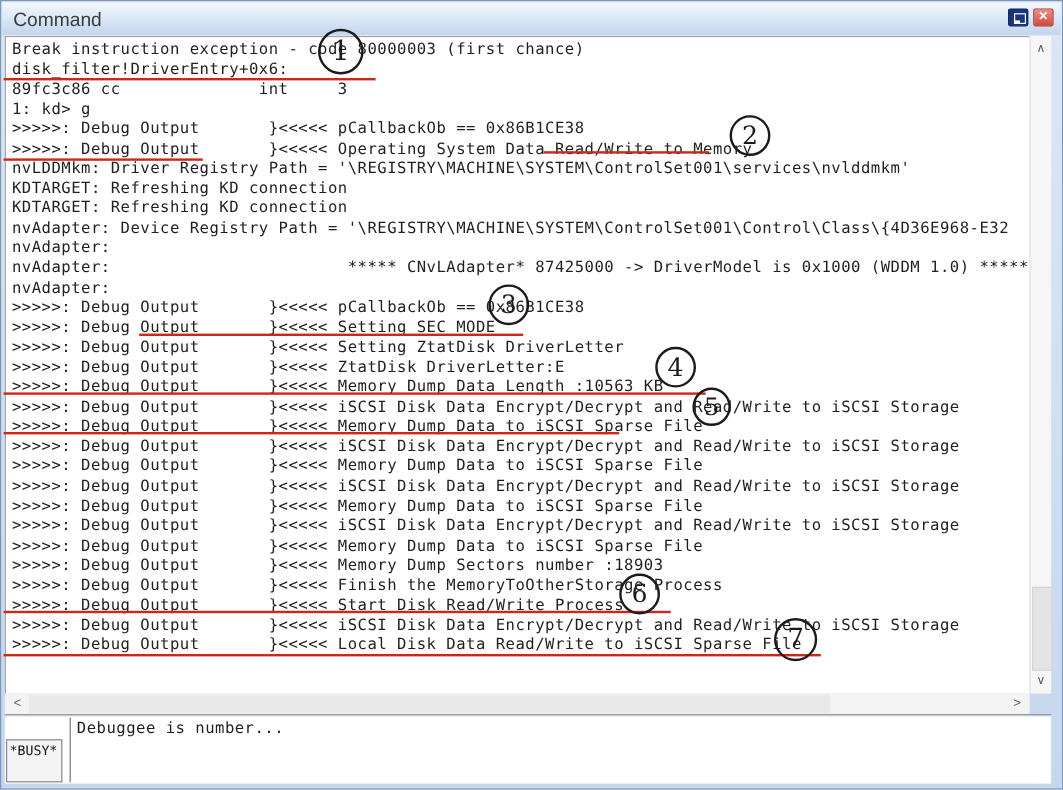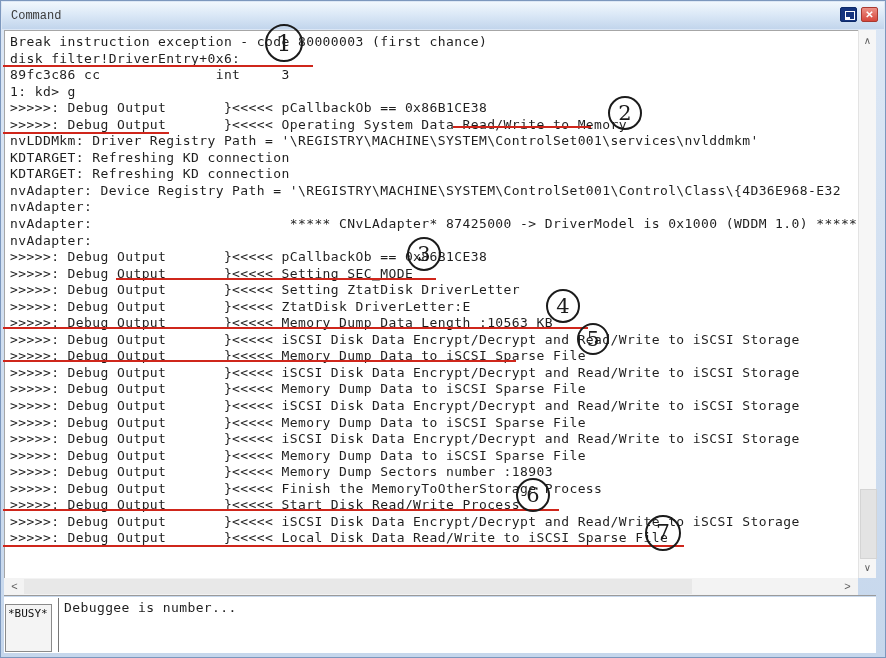--- a/index.html
+++ b/index.html
@@ -5,21 +5,21 @@
   html,body { margin:0; padding:0; }
   body {
     width:886px; height:658px; position:relative; overflow:hidden;
     background:#cfdcee; font-family:"Liberation Sans", sans-serif;
   }
   .window { position:absolute; inset:0; background:linear-gradient(#dce7f5,#c6d7ec); border:1px solid #7c97bd; box-sizing:border-box; }
 
   
   .titlebar { position:absolute; left:1px; top:1px; right:1px; height:27px;
     background:linear-gradient(#f1f7fd 0%, #dce9f7 45%, #c2d5ec 100%); }
-  .title { position:absolute; left:9px; top:7px; font-size:12px; color:#3b3b3b;font-family:Liberation Mono, monospace; }
+  .title { position:absolute; left:9px; top:7px; font-size:16px; color:#3b3b3b; }
   .btn { position:absolute; top:5px; width:17px; height:15px; box-sizing:border-box; border-radius:2px; }
   .dockbtn { right:27px; background:#16357e; border:1px solid #0d2a68; }
   .dockglyph { position:absolute; left:4px; top:3px; width:8px; height:7px; border:1px solid #fff; }
   .dockglyph::after { content:""; position:absolute; left:-1px; bottom:-1px; width:5px; height:3px; background:#fff; }
   .closebtn { right:6px; background:linear-gradient(#ec9187,#d6463b); border:1px solid #a83930;
     color:#fff; font-size:10px; font-weight:bold; text-align:center; line-height:13px; }
 
   
   .textarea { position:absolute; left:3px; top:29px; width:854px; height:548px; background:#fff;
     border-left:1px solid #a6a6a6; border-top:1px solid #a6a6a6; overflow:hidden; box-sizing:border-box; }
@@ -37,21 +37,21 @@
   
   .hscroll { position:absolute; left:3px; top:577px; width:854px; height:17px; background:#f3f3f3; }
   .harrow { position:absolute; top:0; width:17px; height:17px; color:#5f5f5f; font-size:11px; text-align:center; line-height:16px; cursor:default; }
   .hleft { left:2px; } .hright { right:2px; }
   .hthumb { position:absolute; left:20px; top:1px; width:668px; height:15px; background:#e8e8e8; }
 
   .sep { position:absolute; left:3px; top:594px; width:872px; height:1px; background:#9a9a9a; }
 
   
   .prompt { position:absolute; left:3px; top:596px; width:872px; height:56px; background:#fff; }
-  .busybox { position:absolute; left:1px; top:7px; bottom:1px; width:47px; background:#f4f4f4;
+  .busybox { position:absolute; left:1px; top:19px; bottom:1px; width:47px; background:#f4f4f4;
     border:1px solid #8a8a8a; box-sizing:border-box;
     font-family:"DejaVu Sans Mono", monospace; font-size:11px; color:#111; padding:2px 0 0 2px; }
   .cmdinput { position:absolute; left:54px; top:1px; right:1px; bottom:1px; border-left:1px solid #777;
     font-family:"DejaVu Sans Mono", monospace; font-size:13px; letter-spacing:0.4px; color:#1f1f1f; padding:2px 0 0 5px; }
 
   
   .overlay { position:absolute; inset:0; pointer-events:none; z-index:5; }
   .redline { position:absolute; height:2px; }
   .circle { position:absolute; border:2px solid #1b1b1b; border-radius:50%; box-sizing:border-box;
     display:flex; align-items:center; justify-content:center;

